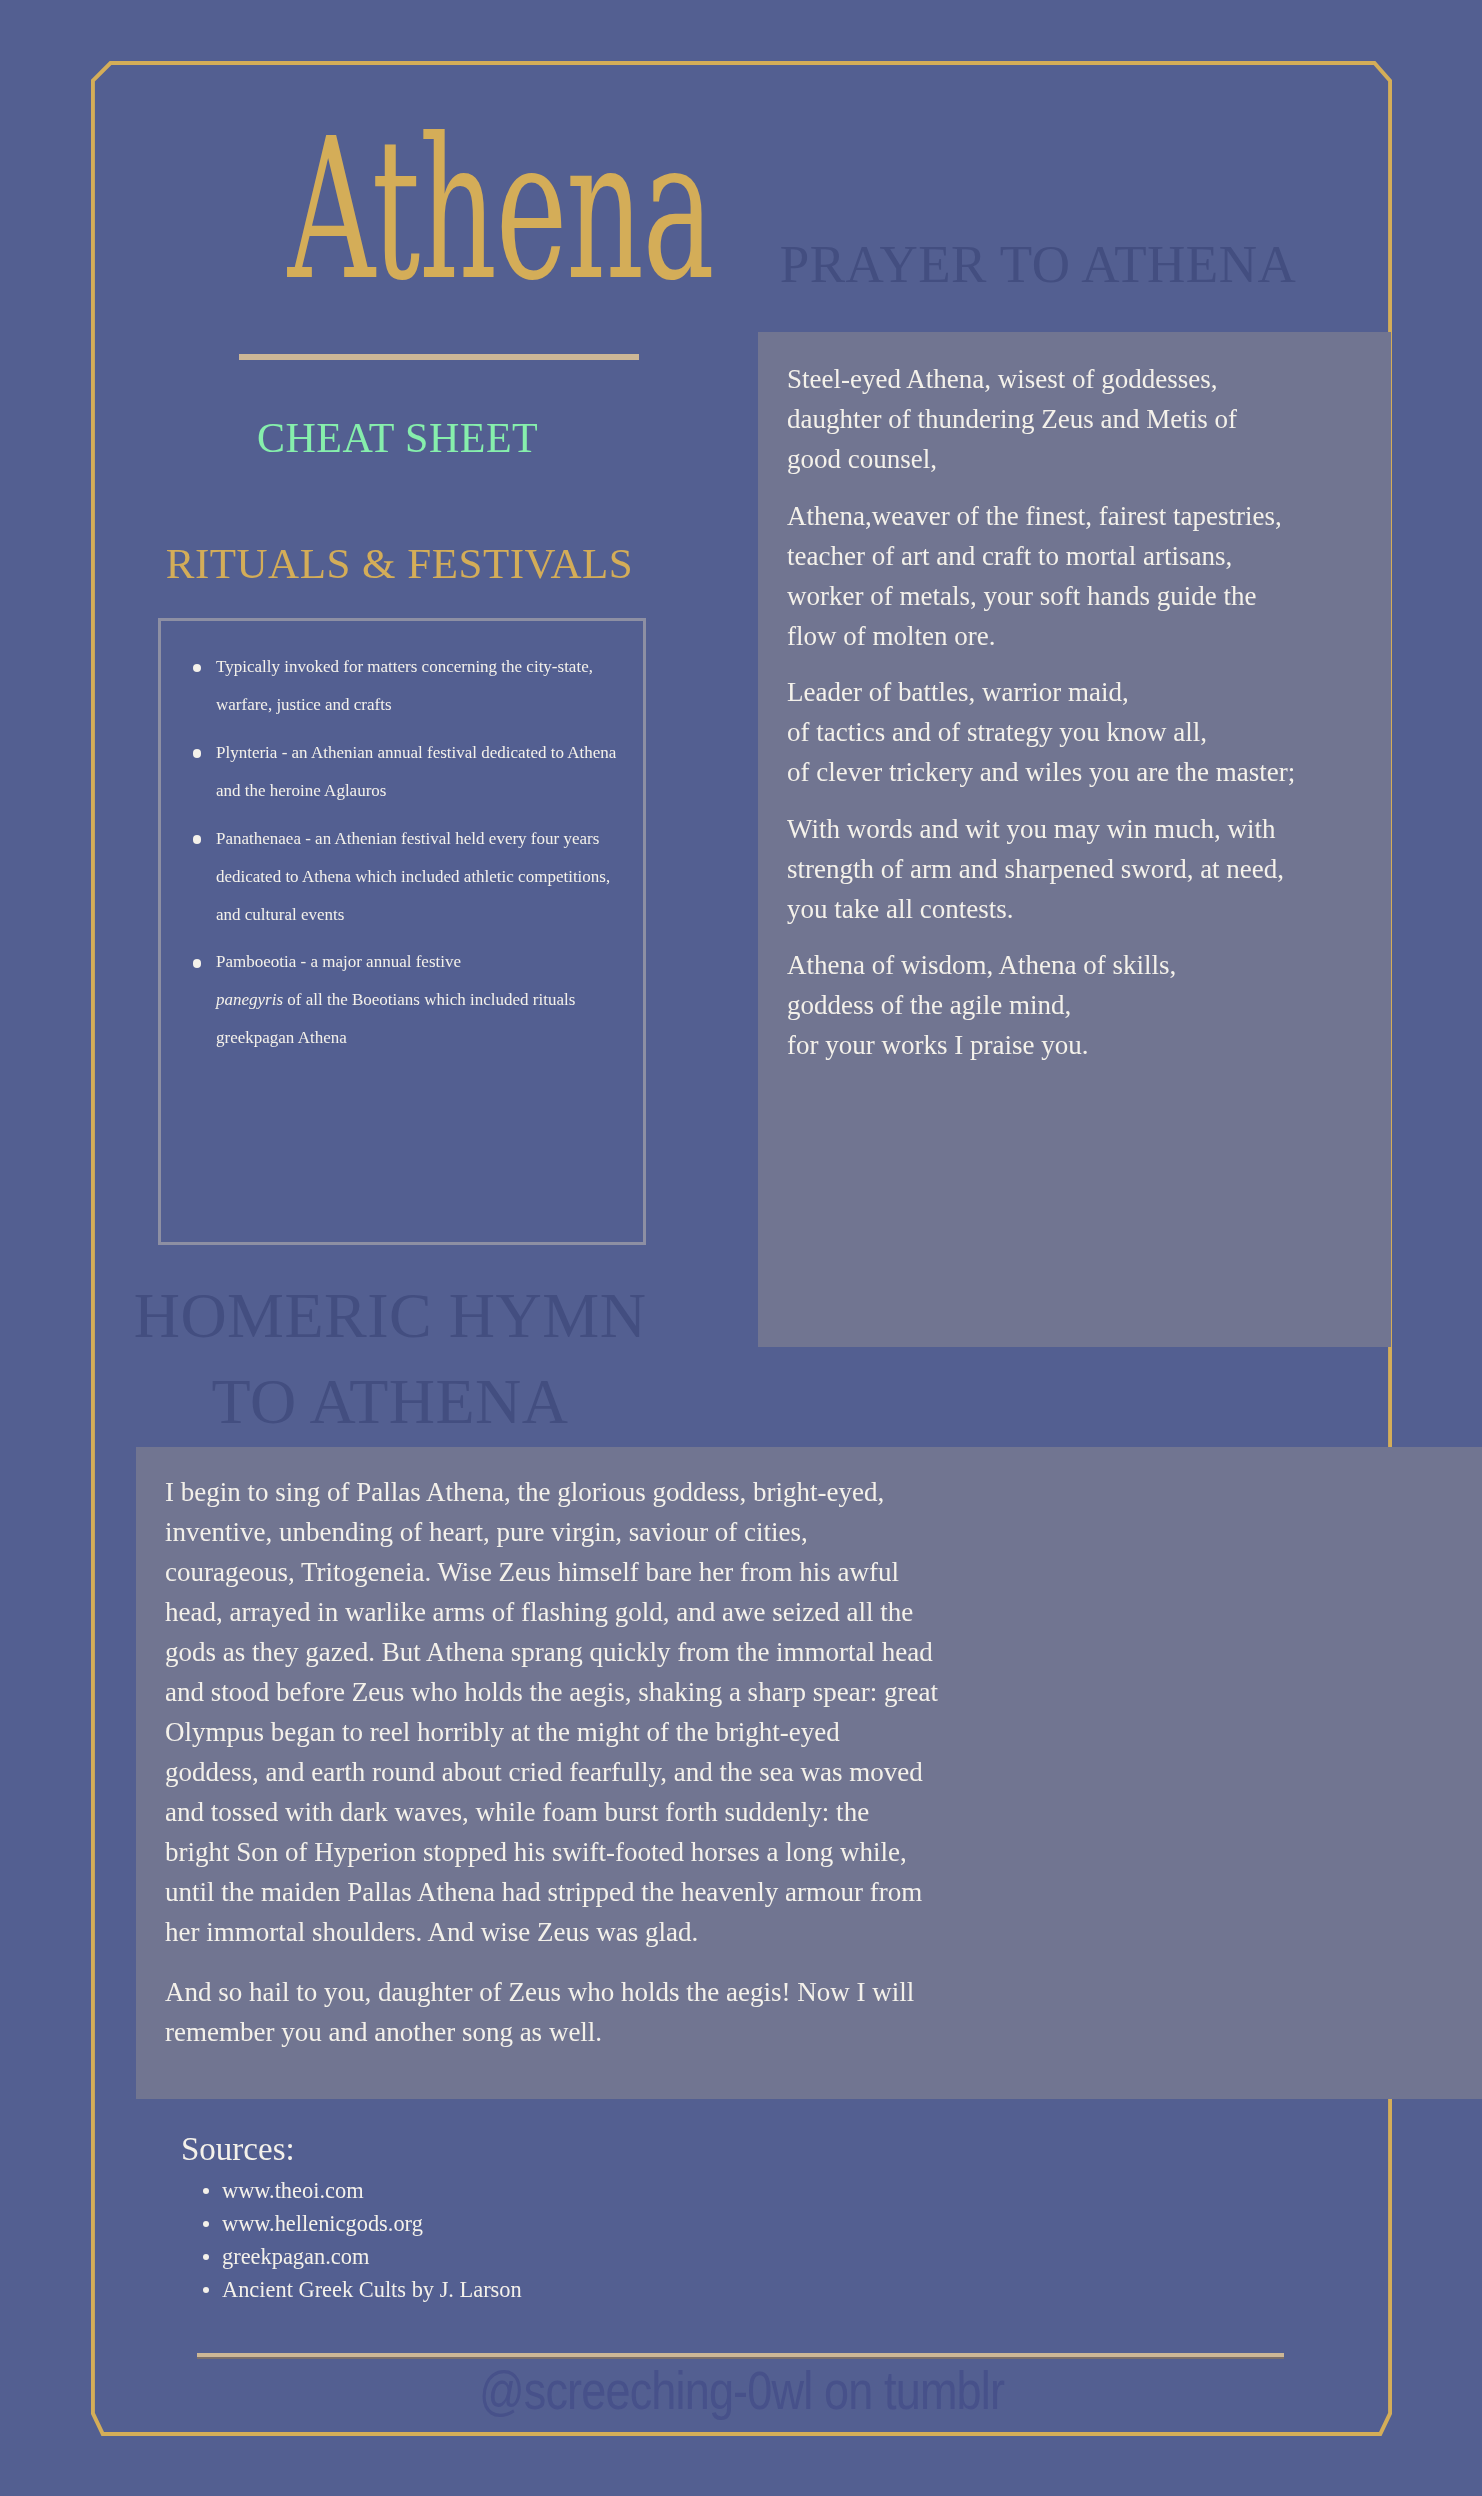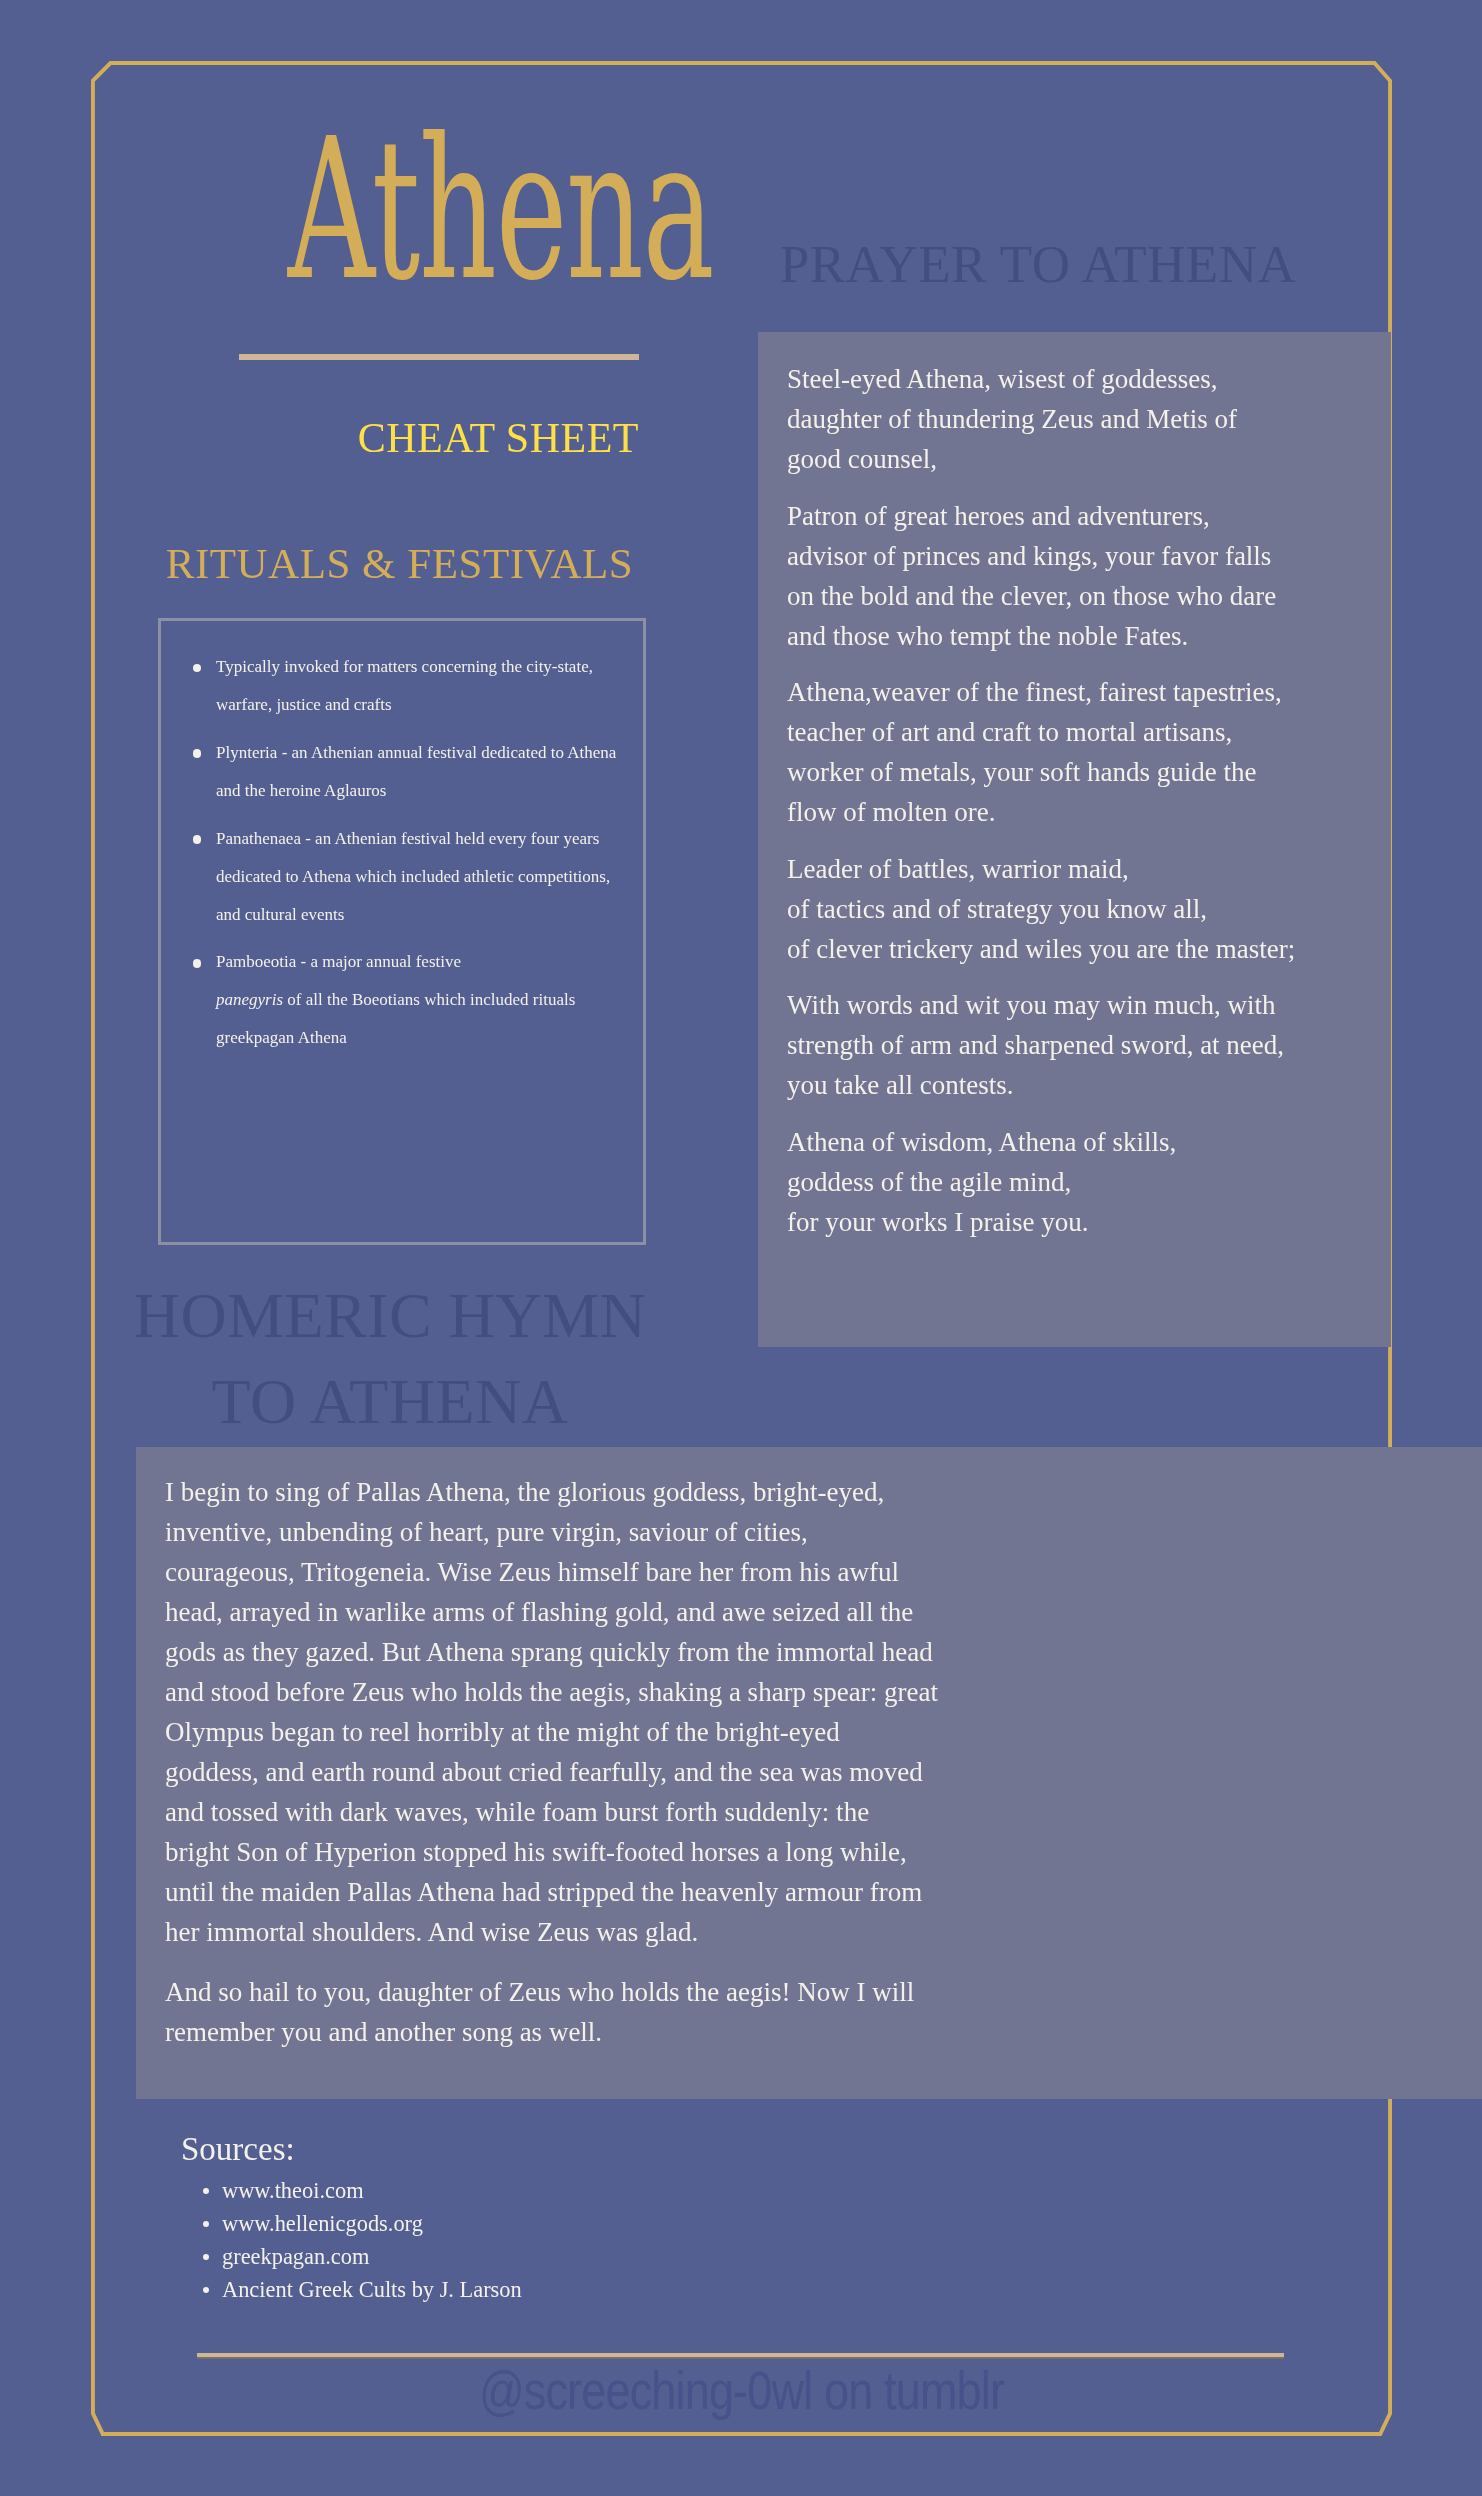--- a/index.html
+++ b/index.html
@@ -9,22 +9,22 @@
   }
   .frame { position:absolute; left:91px; top:61px; width:1301px; height:2375px; }
   .frame svg { position:absolute; left:0; top:0; }
   .title {
     position:absolute; left:195px; top:112px; width:488px; text-align:center;
     font-family:"DejaVu Serif", serif; font-size:195px; line-height:195px;
     color:#d4ad58; transform:scaleX(0.62); transform-origin:center top; letter-spacing:-2px;
   }
   .title-rule { position:absolute; left:239px; top:354px; width:400px; height:5.9px; background:#cdb796; }
   .subtitle {
-    position:absolute; left:239px; top:414px; width:400px; text-align:right;
-    font-size:42px; color:#fde047; letter-spacing:0.5px;
+    position:absolute; left:257px; top:414px; width:400px; text-align:left;
+    font-size:42px; color:#86efac; letter-spacing:0.5px;
   }
   .rituals-heading {
     position:absolute; left:146px; top:539px; width:507px; text-align:center;
     font-size:43px; color:#d4ad58; letter-spacing:0.5px;
   }
   .rituals-box {
     position:absolute; left:158px; top:618px; width:482px; height:621px;
     border:3.9px solid #8d8fa3; box-sizing:content-box;
   }
   .rituals-box ul { margin:27px 0 0 0; padding:0 19.5px 0 55px; list-style:none; }
@@ -89,24 +89,20 @@
     <li>Panathenaea - an Athenian festival held every four years dedicated to Athena which included athletic competitions, and cultural events</li>
     <li><span>Pamboeotia - a major annual festive </span><br><em>panegyris</em><span> of all the Boeotians which included rituals greekpagan Athena</span></li>
   </ul>
 </div>
 
 <div class="prayer-heading">PRAYER TO ATHENA</div>
 <div class="prayer-box">
   <p>Steel-eyed Athena, wisest of goddesses,
 daughter of thundering Zeus and Metis of
 good counsel,</p>
-  <p>Patron of great heroes and adventurers,
-advisor of princes and kings, your favor falls
-on the bold and the clever, on those who dare
-and those who tempt the noble Fates.</p>
   <p>Athena,weaver of the finest, fairest tapestries,
 teacher of art and craft to mortal artisans,
 worker of metals, your soft hands guide the
 flow of molten ore.</p>
   <p>Leader of battles, warrior maid,
 of tactics and of strategy you know all,
 of clever trickery and wiles you are the master;</p>
   <p>With words and wit you may win much, with
 strength of arm and sharpened sword, at need,
 you take all contests.</p>

